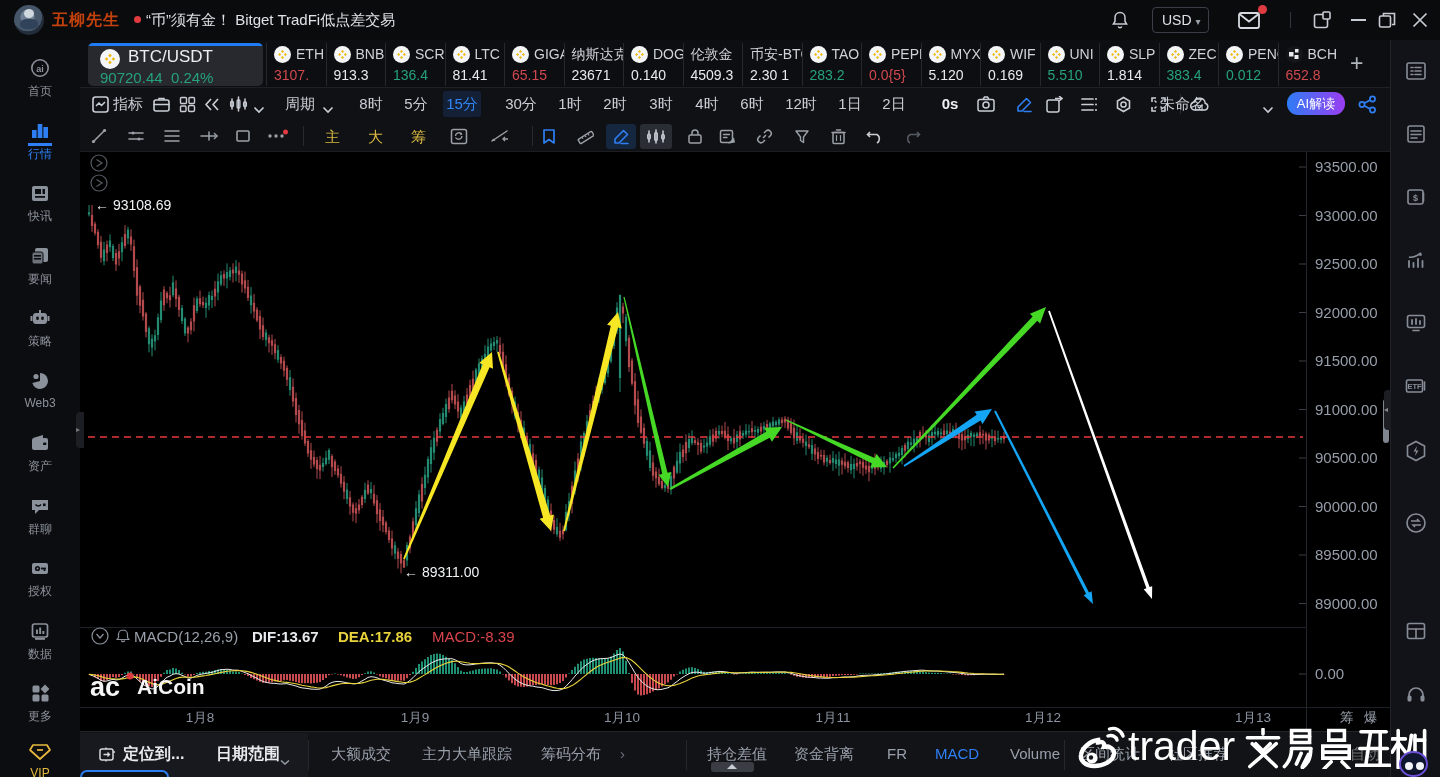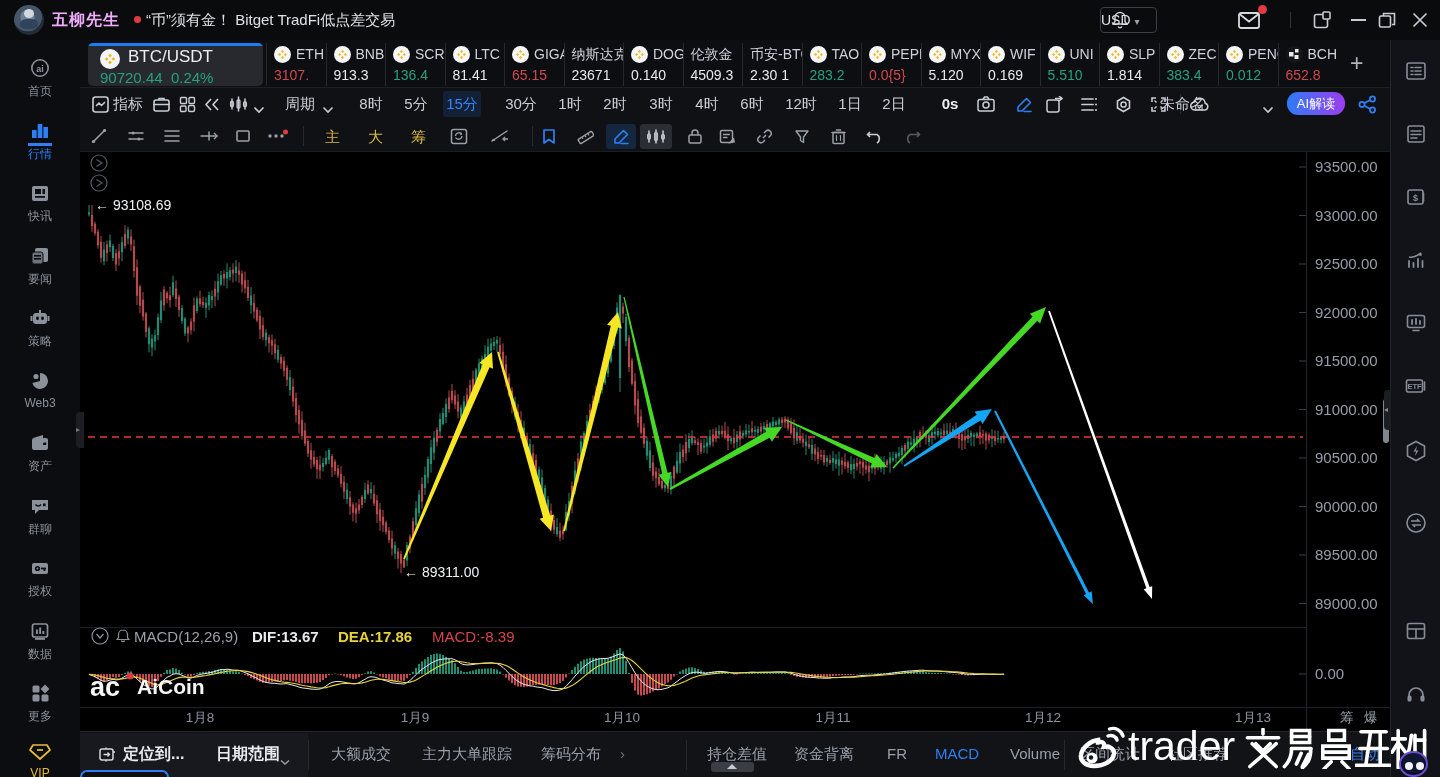--- a/index.html
+++ b/index.html
@@ -1,27 +1,27 @@
 <!DOCTYPE html>
 <html><head><meta charset="utf-8"><style>
 *{margin:0;padding:0;box-sizing:border-box}
 html,body{width:1440px;height:777px;overflow:hidden;background:#0a0b0d;font-family:"Liberation Sans",sans-serif;-webkit-font-smoothing:antialiased}
 .abs{position:absolute}
 #app{position:relative;width:1440px;height:777px}
 
 #topbar{position:absolute;left:0;top:0;width:1440px;height:40px;background:#0a0b0d;z-index:7}
 #avatar{position:absolute;left:14px;top:5px;width:30px;height:30px;border-radius:50%;background:radial-gradient(circle at 45% 40%,#6e8094 0 28%,#46566a 30% 58%,#222c3a 60%);overflow:hidden}
-#uname{position:absolute;left:52px;top:10px;font-size:16px;font-weight:bold;color:#f0abfc;letter-spacing:1px}
+#uname{position:absolute;left:52px;top:10px;font-size:16px;font-weight:bold;color:#c2410c;letter-spacing:1px}
 #reddot{position:absolute;left:134px;top:16px;width:7px;height:7px;border-radius:50%;background:#e03b41}
 #headline{position:absolute;left:146px;top:11px;font-size:15px;color:#dfe2e6}
 #search{position:absolute;left:865px;top:7px;width:222px;height:27px;background:#15171c;border:1px solid #2b2e35;border-radius:4px;color:#c3c8d0;font-size:14px}
 #search .mag{position:absolute;left:10px;top:5px}
 #search .txt{position:absolute;left:34px;top:5px;white-space:nowrap}
 #search .key{position:absolute;right:5px;top:4px;width:18px;height:17px;background:#2a2d34;border-radius:3px;color:#9aa0a8;text-align:center;line-height:17px;font-size:12px}
-#usd{position:absolute;left:1100px;top:7px;width:57px;height:26px;border:1px solid #3a3e46;border-radius:4px;color:#dfe2e6;font-size:14px;line-height:24px;text-align:left;}
+#usd{position:absolute;left:1152px;top:7px;width:57px;height:26px;border:1px solid #3a3e46;border-radius:4px;color:#dfe2e6;font-size:14px;line-height:24px;text-align:left;padding-left:9px}
 
 #sidebar{position:absolute;left:0;top:40px;width:80px;height:737px;background:#0c0d10;z-index:6}
 .sbi{position:absolute;left:0;width:80px;text-align:center;color:#8b919b;font-size:12px}
 .sbi svg{display:block;margin:0 auto}
 .sbl{display:block;margin-top:4px}
 
 #rail{position:absolute;left:1390px;top:40px;width:50px;height:737px;background:#121318;border-left:1px solid #212329;z-index:6}
 .rli{position:absolute;left:0;width:50px;text-align:center}
 
 #ticker{position:absolute;left:0;top:40px;width:1440px;height:48px;background:#0d0e11;border-bottom:1px solid #1d2025}
@@ -745,21 +745,21 @@
       <span class="bbt" style="left:707px">持仓差值</span>
       <span class="bbt" style="left:794px">资金背离</span>
       <span class="bbt" style="left:887px">FR</span>
       <span class="bbt" style="left:1010px">Volume</span>
       <span class="bbt" style="left:1080px">区间统计</span>
       <span class="bbt" style="left:1168px">社区推荐</span>
       <span class="bbt" style="left:620px;color:#6c7280">›</span>
       <div class="bdiv" style="left:686px"></div>
       <div class="bdiv" style="left:1064px"></div>
       <span class="bbt" style="left:935px;color:#2f7ff5">MACD</span>
-      <span class="bbt" style="left:1350px;color:#3b82f6">自动</span>
+      <span class="bbt" style="left:1350px;color:#737373">自动</span>
       <div class="abs" style="left:711px;top:30px;width:43px;height:10px;background:#3a3d43;border-radius:3px">
         <span style="display:block;margin-top:2px;width:0;height:0;border-left:5px solid transparent;border-right:5px solid transparent;border-bottom:5px solid #c7ccd4;margin-left:16px"></span>
       </div>
       <div class="abs" style="left:80px;top:38px;width:89px;height:8px;background:#0e1013;border:2px solid #2d7ff0;border-bottom:none;border-radius:7px 7px 0 0"></div>
     </div>
     <div id="wm">
       <span style="position:absolute;left:0;top:2px"><svg width="50" height="46" viewBox="0 0 50 46" style="">
           <path d="M23 14c-8 1-16 8-17 15-1 6 5 11 13 11 10 0 19-5 20-12 .8-5-5-8.5-10-7.5 1-2.5-1-5-4-4.5-1 .2-1.7.5-2 .5Z" fill="none" stroke="#fff" stroke-width="4.4"></path>
           <circle cx="17" cy="32" r="5.5" fill="#fff"></circle>
           <circle cx="16" cy="31.5" r="2.2" fill="#14151a"></circle>

